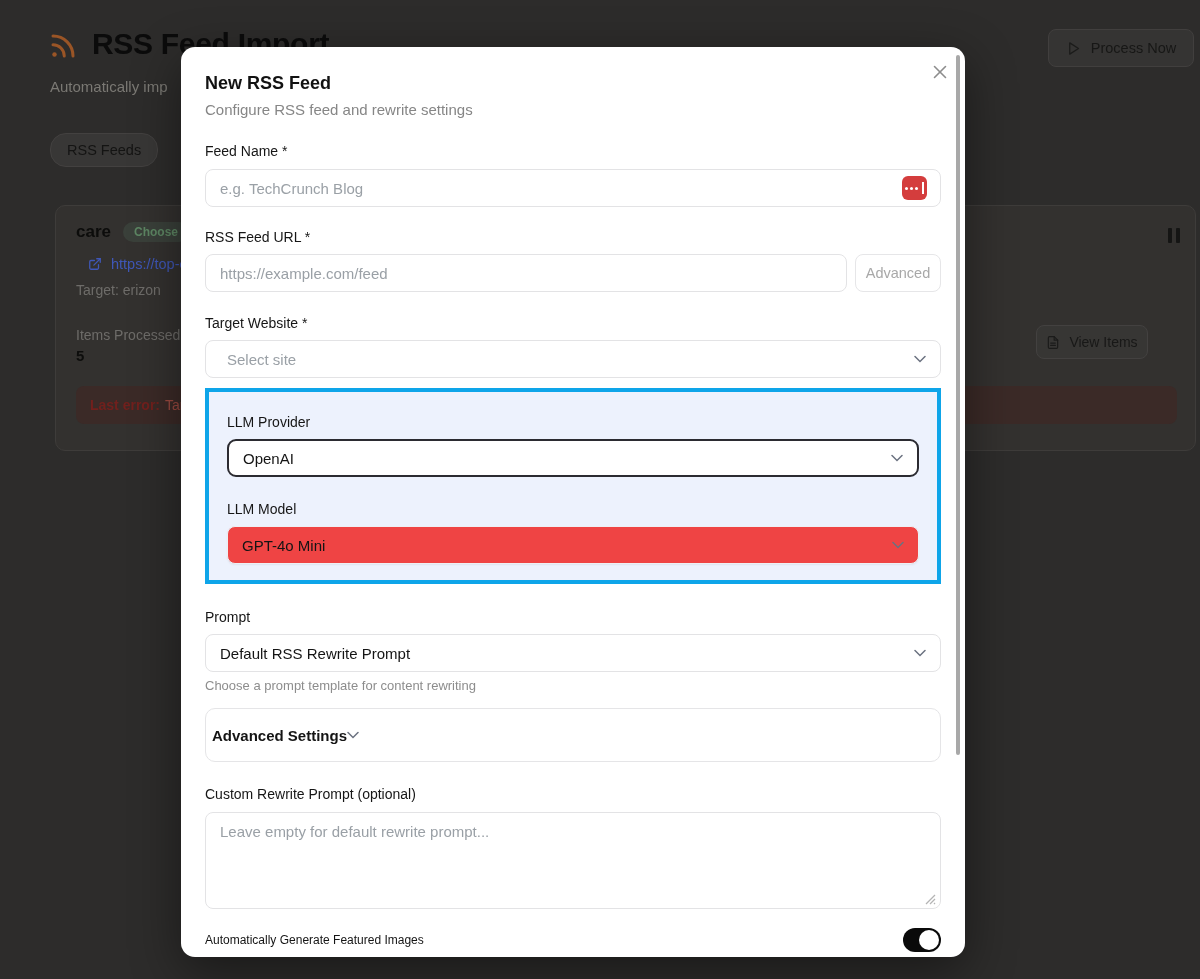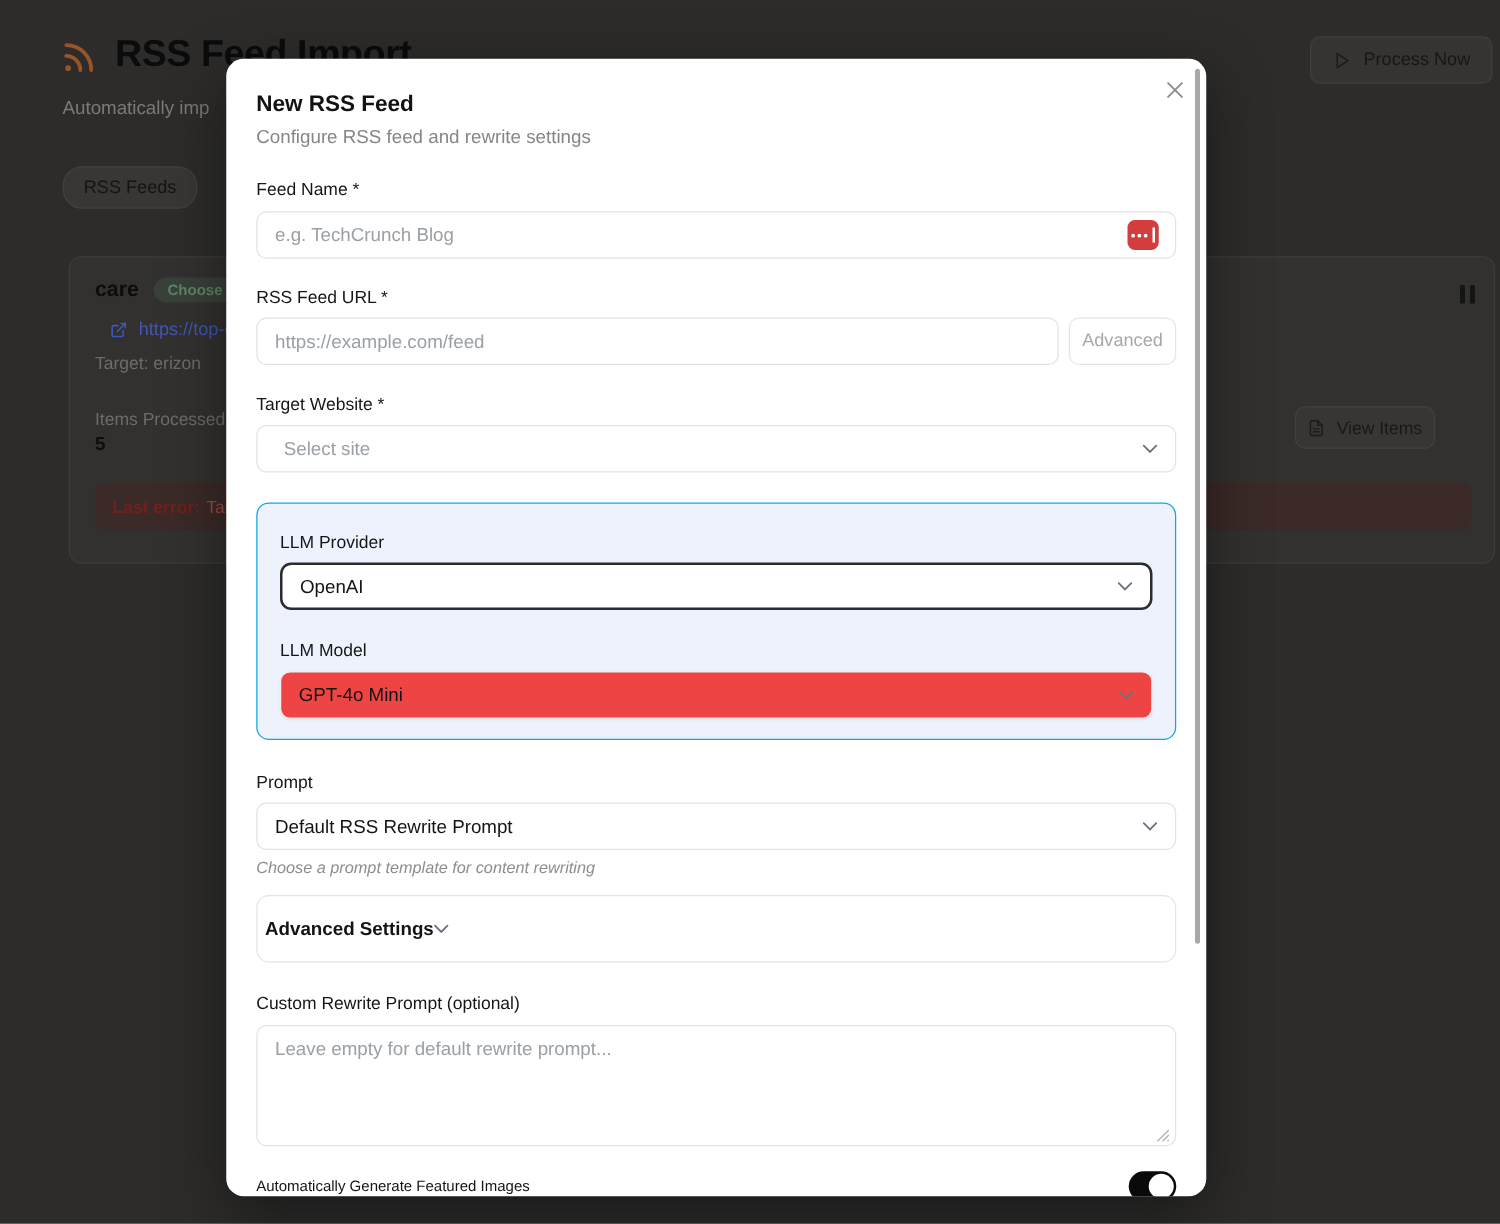--- a/index.html
+++ b/index.html
@@ -112,35 +112,35 @@
   .url-flex .inp { flex:1; }
   .validate-btn {
     width:86px; height:38px; background:#fff; border:1px solid #e6e6e8; border-radius:8px;
     font-size:14.5px; color:#a8a8a8; display:flex; align-items:center; justify-content:center;
   }
 
   .row-target { margin-top:21px; }
   .row-target .select-box { margin-top:7px;padding-left:21px; }
 
   .llm-box {
-    margin-top:24px; background:#edf2fd; border:1px solid #0ea5e9;
-    border-radius:10px; padding:20px 18px 16px 18px;
+    margin-top:10px; background:#edf2fd; border:4px solid #0ea5e9;
+    border-radius:0; padding:20px 18px 16px 18px;
   }
   .llm-box .sel-provider {
     margin-top:7px; background:#fff; border:2px solid #2b2b31; border-radius:9px;
   }
   .llm-model-label { margin-top:22px; }
   .llm-box .sel-model {
     margin-top:7px; background:#ef4444; border:1px solid #eef0f4; border-radius:8px;
     box-shadow:0 1px 2px rgba(16,24,40,.06);
   }
 
   .row-prompt { margin-top:23px; }
   .row-prompt .select-box { margin-top:7px; }
-  .helper-text { margin-top:5px; font-size:13px; color:#8d8d8d; line-height:18px;font-style:italic; }
+  .helper-text { margin-top:5px; font-size:13px; color:#8d8d8d; line-height:18px; }
 
   .advanced-box {
     margin-top:13px; height:54px; border:1px solid #e5e5e7; border-radius:10px;
     display:flex; align-items:center; justify-content:flex-start; padding:0 6px;
     font-size:15px; font-weight:700; color:#141414; cursor:pointer;
   }
 
   .row-custom { margin-top:22px; }
   .ta-wrap { position:relative; margin-top:8px; }
   .ta {

